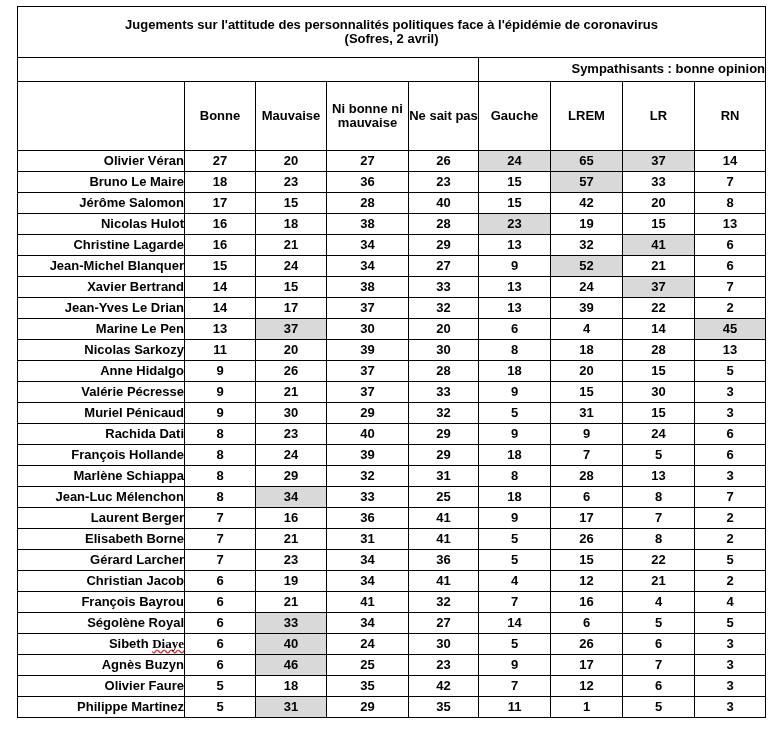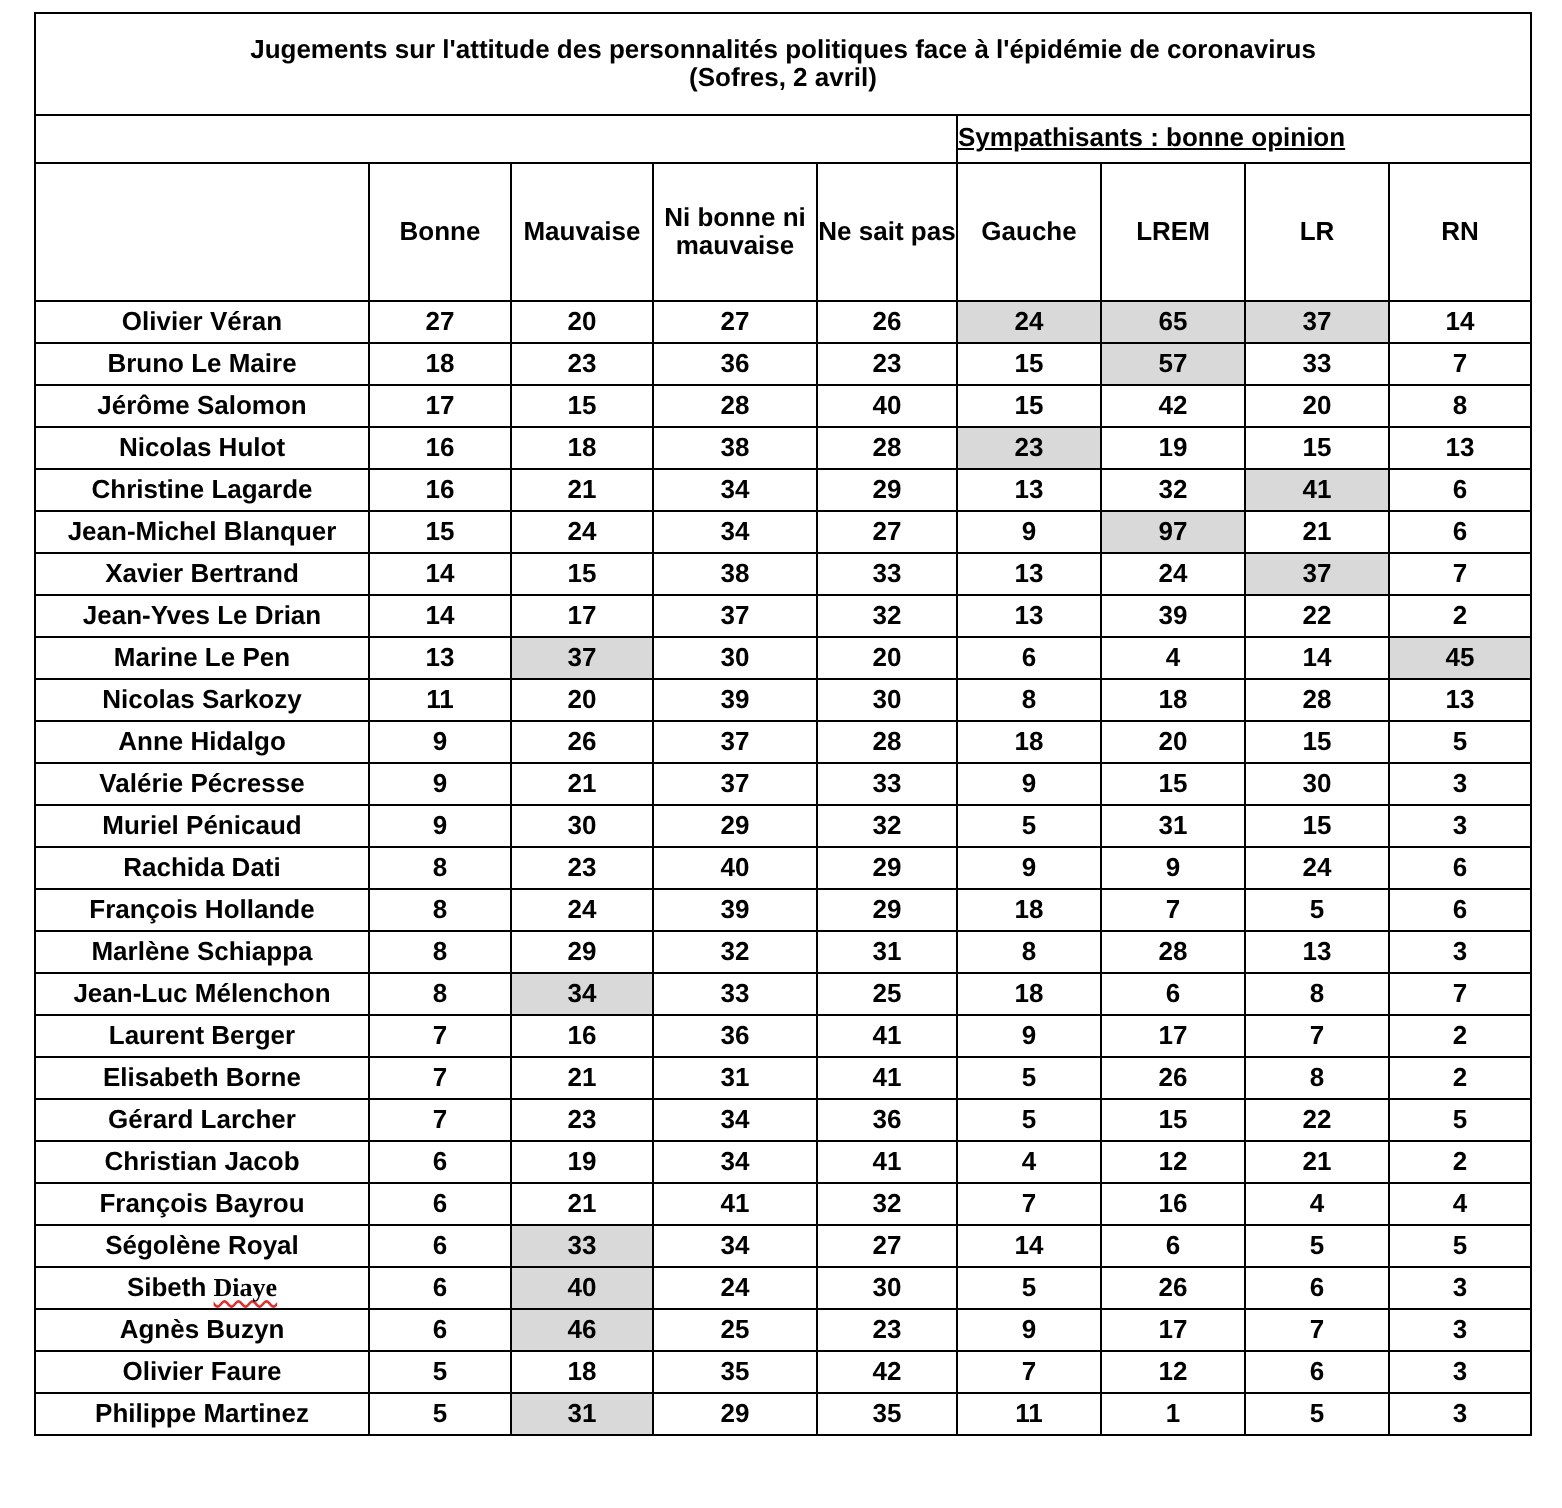--- a/index.html
+++ b/index.html
@@ -44,40 +44,39 @@
     font-weight: bold;
     padding: 3px 6px 4px 6px;
     line-height: 1.18;
   }
   
   .group-blank {
     height: 23px;
   }
   .group-sym {
     height: 23px;
-    text-align: left;
+    text-align: right;
     font-size: 15px;
     font-weight: bold;
-    text-decoration: underline;
   }
   
   .colhead {
     height: 68px;
     text-align: center;
     font-size: 13px;
     font-weight: bold;
     padding: 0 2px;
   }
   .colhead-blank { height: 68px; }
   
   tr.data-row td {
     height: 20px;
   }
   td.name-cell {
-    text-align: center;
+    text-align: right;
     padding-left: 5px;
     font-weight: bold;
     font-size: 13.5px;
     white-space: nowrap;
     margin-top: 26px;
   }
   td.num {
     text-align: center;
     font-weight: normal;
     font-size: 13.5px;
@@ -197,21 +196,21 @@
           <td class="num hl">41</td>
           <td class="num">6</td>
         </tr>
         <tr class="data-row">
           <td class="name-cell">Jean-Michel Blanquer</td>
           <td class="num">15</td>
           <td class="num">24</td>
           <td class="num">34</td>
           <td class="num">27</td>
           <td class="num">9</td>
-          <td class="num hl">97</td>
+          <td class="num hl">52</td>
           <td class="num">21</td>
           <td class="num">6</td>
         </tr>
         <tr class="data-row">
           <td class="name-cell">Xavier Bertrand</td>
           <td class="num">14</td>
           <td class="num">15</td>
           <td class="num">38</td>
           <td class="num">33</td>
           <td class="num">13</td>

